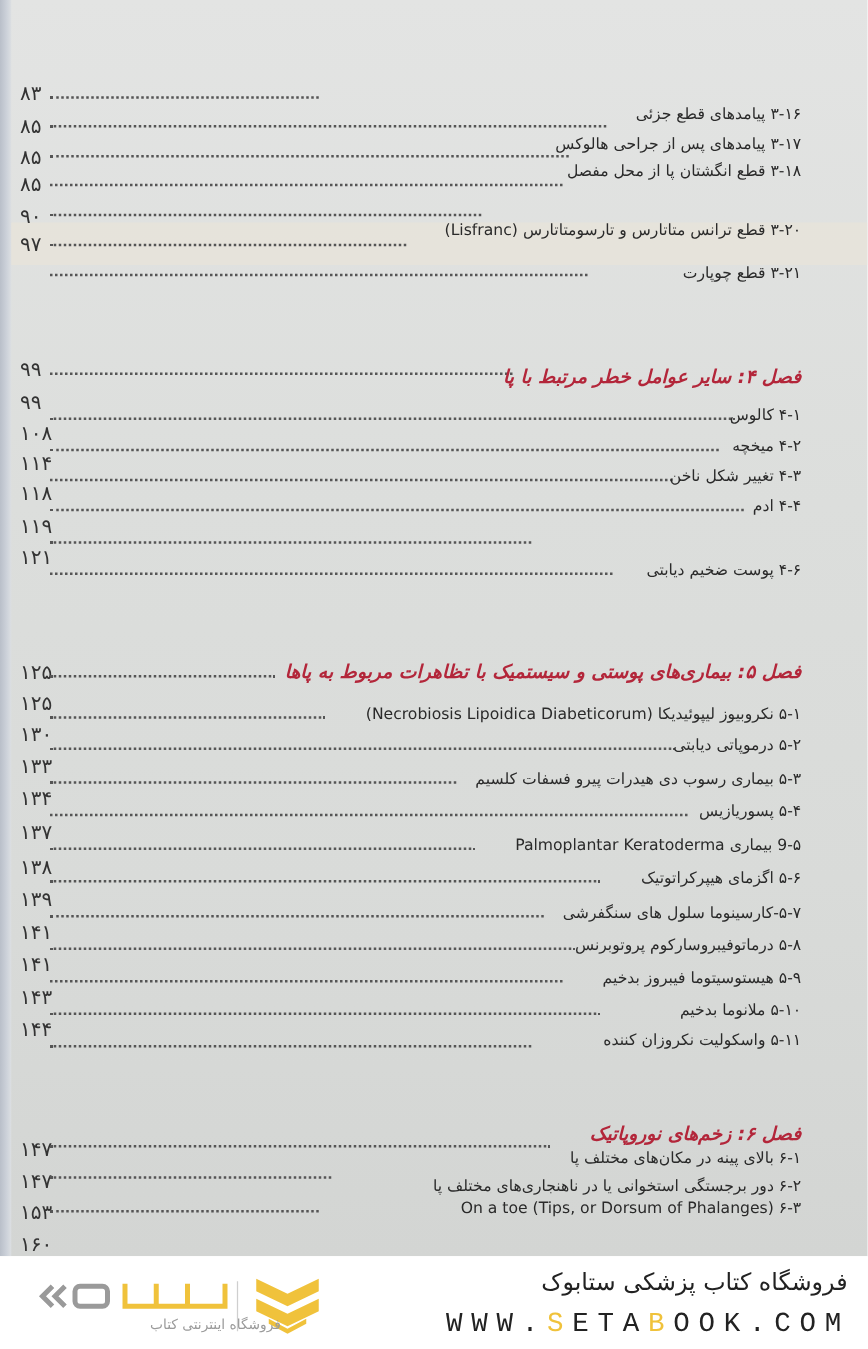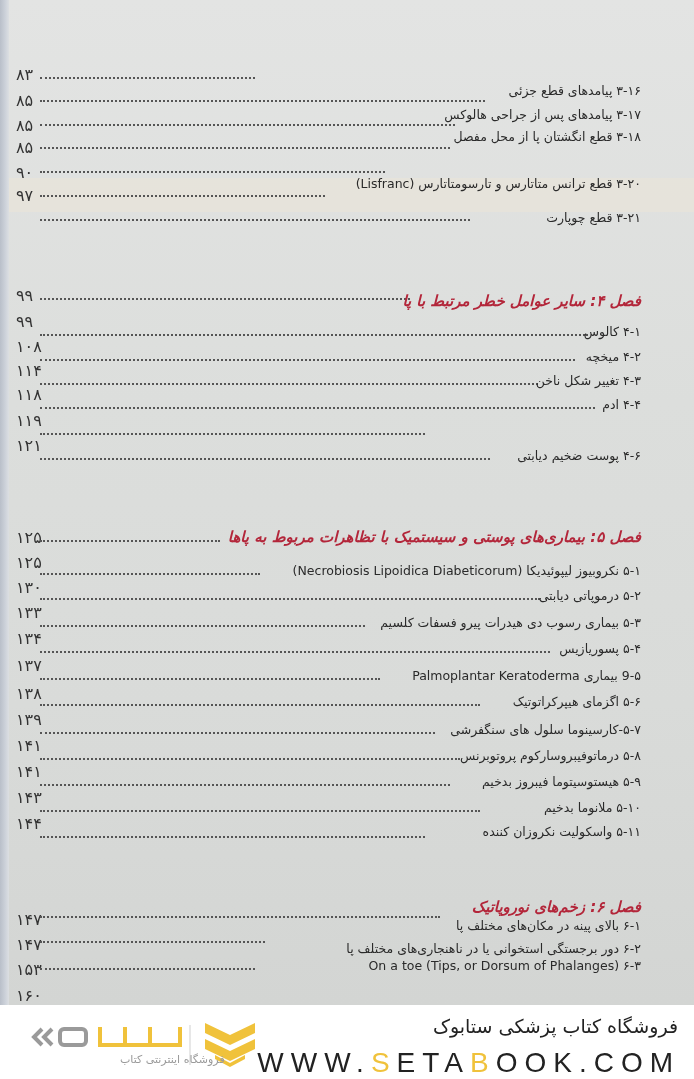--- a/index.html
+++ b/index.html
@@ -7,21 +7,21 @@
   .page{position:absolute;left:0;top:0;width:694px;height:1005px;background:linear-gradient(180deg,#e3e4e3 0%,#dcdedc 40%,#d9dbd9 70%,#d3d5d3 100%);overflow:hidden;}
   .spine{position:absolute;left:0;top:0;width:9px;height:1005px;background:linear-gradient(90deg,#b9bfc9 0%,#cdd2da 60%,#dcdfe2 100%);}
   .band{position:absolute;left:9px;top:178px;width:685px;height:34px;background:rgba(235,230,215,0.55);}
   .row{position:absolute;left:0;width:694px;height:22px;}
   .num{position:absolute;left:16px;font-size:16px;color:#333;font-family:"DejaVu Sans",sans-serif;letter-spacing:0.5px;}
   .leader{position:absolute;height:0;border-bottom:2px dotted #555;}
   .txt{position:absolute;direction:rtl;text-align:right;white-space:nowrap;font-size:12.5px;color:#2a2a2a;}
   .head{font-weight:bold;font-size:15px;color:#b3263a;font-style:italic;}
   .footer{position:absolute;left:0;top:1005px;width:694px;height:74px;background:#fff;}
   .f-title{position:absolute;right:16px;top:10px;direction:rtl;font-size:19px;color:#222;}
-  .f-url{position:absolute;right:14px;top:42px;font-size:28px;letter-spacing:7px;color:#222;font-family:Liberation Sans, sans-serif;}
+  .f-url{position:absolute;right:14px;top:42px;font-size:22px;letter-spacing:7px;color:#222;font-family:Liberation Mono, monospace;}
   .f-url .hl{color:#f0c23b;}
   .logo{position:absolute;left:30px;top:10px;width:240px;height:56px;}
 </style>
 </head>
 <body>
 
 <div class="page">
   <div class="spine"></div>
   <div class="band"></div>
 

